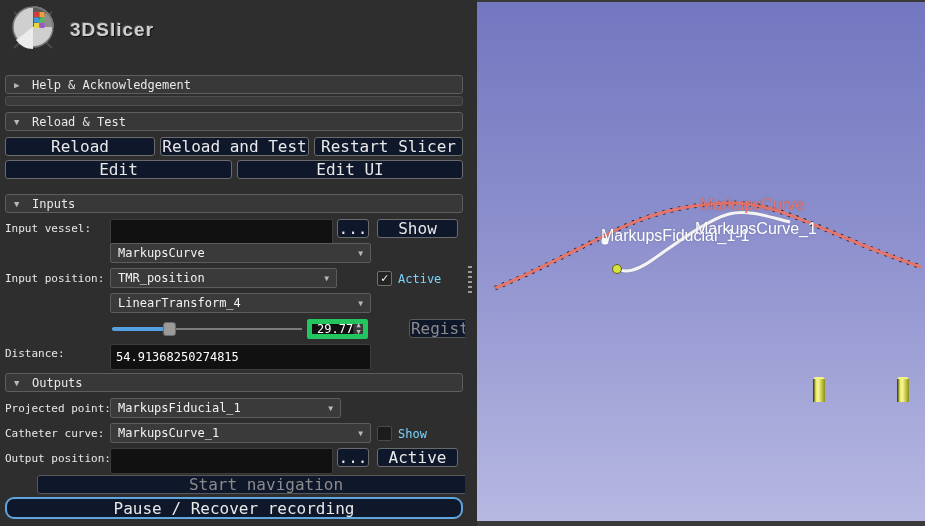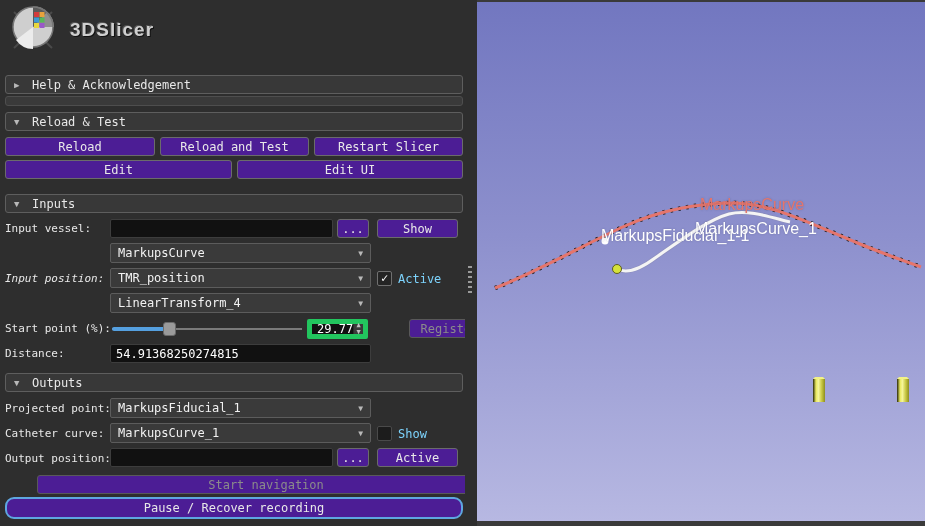--- a/index.html
+++ b/index.html
@@ -9,27 +9,27 @@
   .panel{position:absolute;left:0;top:0;width:477px;height:526px;background:#2e2e2e;}
   .logo-row{position:absolute;left:10px;top:4px;display:flex;align-items:center;gap:14px;}
   .app-title{font-family:"Liberation Sans",sans-serif;font-weight:bold;font-size:19px;
        color:#cfcfcf;letter-spacing:1px;text-shadow:1px 1px 0 #111,-1px -1px 0 #555;}
   .hdr{position:absolute;left:5px;width:458px;height:19px;background:#383838;
        border:1px solid #5e5e5e;border-radius:3px;box-sizing:border-box;display:flex;
        align-items:center;gap:8px;padding-left:8px;color:#e8e8e8;font-size:12px;}
   .hdr .tri{font-size:9px;color:#b8b8b8;width:10px;}
   .emptyframe{position:absolute;left:5px;top:96px;width:458px;height:10px;background:#3a3a3a;
        border:1px solid #4e4e4e;border-radius:3px;box-sizing:border-box;}
-  .btn{position:absolute;height:19px;background:#4c1d95;border:1px solid #6b6b6b;
-       border-radius:3px;box-sizing:border-box;color:#e8e8e8;font-size:12px;display:flex;
+  .btn{position:absolute;height:19px;background:#0f172a;border:1px solid #6b6b6b;
+       border-radius:3px;box-sizing:border-box;color:#e8e8e8;font-size:16px;display:flex;
        align-items:center;justify-content:center;cursor:pointer;}
   .btn.disabled{color:#8b8b8b;border-color:#595959;margin-left:32px;}
   .btn.focusblue{border:2px solid #5ea6e0;height:22px;}
   .lbl{position:absolute;left:5px;color:#e8e8e8;font-size:11px;line-height:20px;white-space:nowrap;}
-  .le{position:absolute;height:19px;background:#111111;border:1px solid #3d3d3d;
+  .le{position:absolute;height:26px;background:#111111;border:1px solid #3d3d3d;
       border-radius:2px;box-sizing:border-box;color:#ffffff;font-size:12px;display:flex;
       align-items:center;padding:0 5px;overflow:hidden;}
   .combo{position:absolute;height:20px;background:#3a3a3a;border:1px solid #5c5c5c;
       border-radius:2px;box-sizing:border-box;color:#f2f2f2;font-size:12px;display:flex;
       align-items:center;justify-content:space-between;padding:0 7px;cursor:pointer;}
   .combo .arrow{font-size:8px;color:#b8b8b8;}
   .cb{position:absolute;width:15px;height:15px;background:#242424;border:1px solid #707070;
       border-radius:2px;box-sizing:border-box;color:#ffffff;font-size:12px;line-height:13px;
       text-align:center;cursor:pointer;}
   .cb.unchecked{background:#1c1c1c;border-color:#4a4a4a;}
@@ -111,34 +111,33 @@
     <div class="lbl" style="top:219px;">Input vessel:</div>
     <div class="le" style="left:110px;top:219px;width:223px;"></div>
     <div class="btn" style="left:337px;top:219px;width:32px;">...</div>
     <div class="btn" style="left:377px;top:219px;width:81px;">Show</div>
 
     <div class="combo" style="left:110px;top:243px;width:261px;">
       <span>MarkupsCurve</span>
       <span class="arrow">▼</span>
     </div>
 
-    <div class="lbl" style="top:269px;font-style:italic;">Input position:</div>
-    <div class="combo" style="left:110px;top:268px;width:261px;">
+    <div class="lbl" style="top:269px;">Input position:</div>
+    <div class="combo" style="left:110px;top:268px;width:227px;">
       <span>TMR_position</span>
       <span class="arrow">▼</span>
     </div>
     <div class="cb" style="left:377px;top:271px;">✓</div>
     <div class="cb-lbl" style="left:398px;top:272px;">Active</div>
 
     <div class="combo" style="left:110px;top:293px;width:261px;">
       <span>LinearTransform_4</span>
       <span class="arrow">▼</span>
     </div>
 
-    <div class="lbl" style="top:319px;">Start point (%):</div>
     <div class="slider">
       <div class="track"></div>
       <div class="fill" id="slider-fill" style="width: 29.77%;"></div>
       <div class="handle" id="slider-handle" style="left: calc(29.77% - 6px);"></div>
     </div>
     <div class="spin">
       <span class="val">29.77</span>
       <span class="arrows">
         <span>▲</span>
         <span>▼</span>
@@ -148,21 +147,21 @@
 
     <div class="lbl" style="top:344px;">Distance:</div>
     <div class="le" style="left:110px;top:344px;width:261px;">54.91368250274815</div>
 
     <div class="hdr" style="top:373px;">
       <span class="tri">▼</span>
       <span>Outputs</span>
     </div>
 
     <div class="lbl" style="top:399px;">Projected point:</div>
-    <div class="combo" style="left:110px;top:398px;width:261px;">
+    <div class="combo" style="left:110px;top:398px;width:231px;">
       <span>MarkupsFiducial_1</span>
       <span class="arrow">▼</span>
     </div>
 
     <div class="lbl" style="top:424px;">Catheter curve:</div>
     <div class="combo" style="left:110px;top:423px;width:261px;">
       <span>MarkupsCurve_1</span>
       <span class="arrow">▼</span>
     </div>
     <div class="cb unchecked" style="left:377px;top:426px;"></div>

